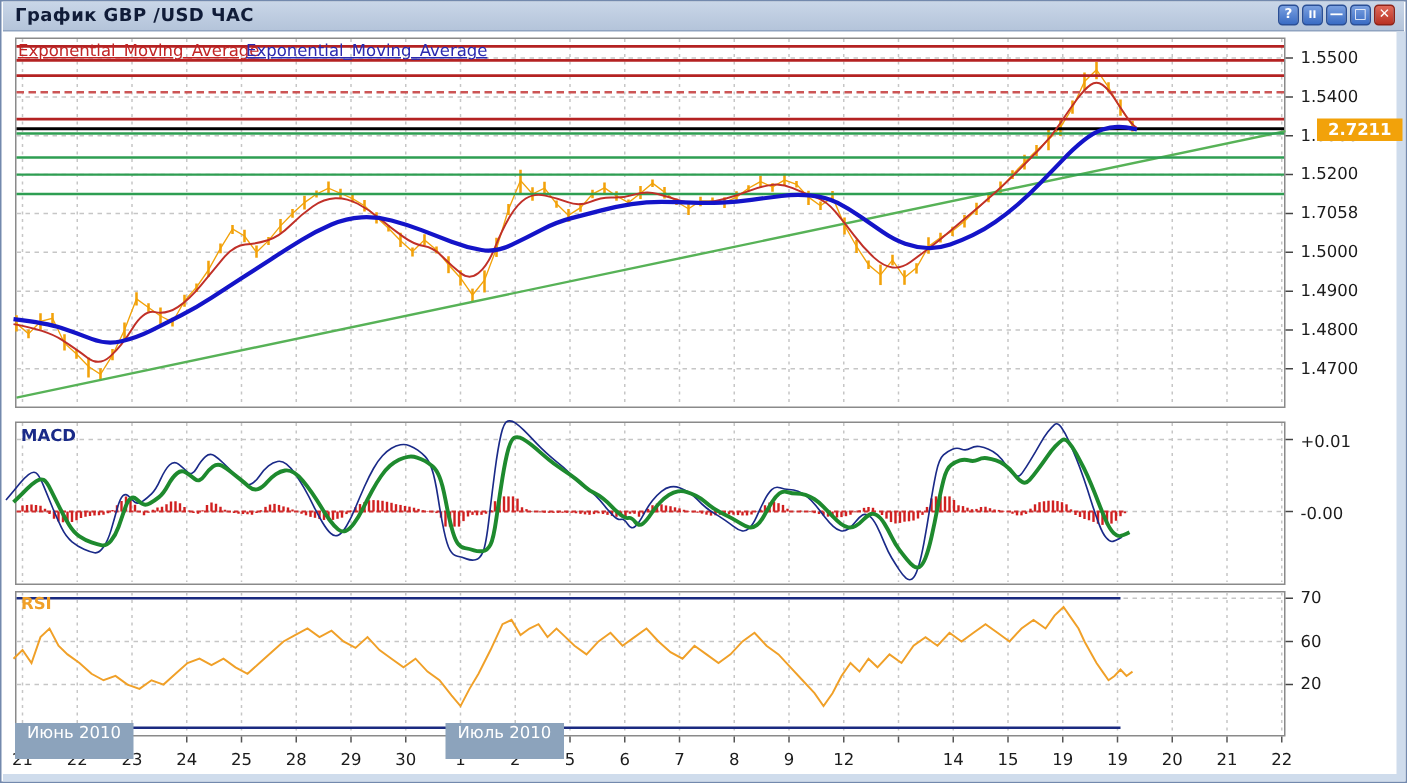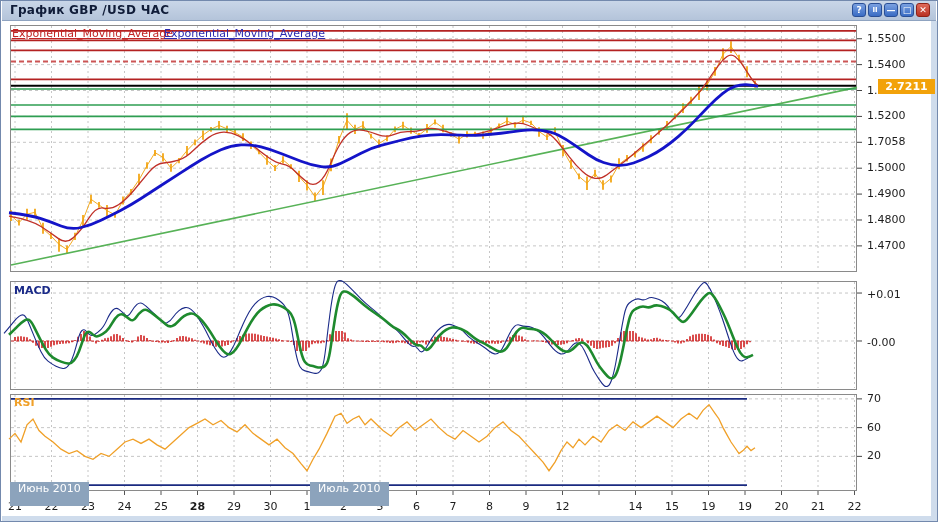--- a/index.html
+++ b/index.html
@@ -49,21 +49,21 @@
   <span class="ind-label" style="left:13px;top:395px;color:#F0A028;z-index:5;">RSI</span>
 
   <div class="price-badge">2.7211</div>
 
   <div class="labels-layer" id="labels-layer">
       <span class="xaxis-label" style="left: 14px; top: 499px;">21</span>
       <span class="xaxis-label" style="left: 50.5px; top: 499px;">22</span>
       <span class="xaxis-label" style="left: 87px; top: 499px;">23</span>
       <span class="xaxis-label" style="left: 123.5px; top: 499px;">24</span>
       <span class="xaxis-label" style="left: 160px; top: 499px;">25</span>
-      <span class="xaxis-label" style="left: 196.5px; top: 499px; font-weight: bold;">28</span>
+      <span class="xaxis-label" style="left: 196.5px; top: 499px;">28</span>
       <span class="xaxis-label" style="left: 233px; top: 499px;">29</span>
       <span class="xaxis-label" style="left: 269.5px; top: 499px;">30</span>
       <span class="xaxis-label" style="left: 306px; top: 499px;">1</span>
       <span class="xaxis-label" style="left: 342.5px; top: 499px;">2</span>
       <span class="xaxis-label" style="left: 379px; top: 499px;">5</span>
       <span class="xaxis-label" style="left: 415.5px; top: 499px;">6</span>
       <span class="xaxis-label" style="left: 452px; top: 499px;">7</span>
       <span class="xaxis-label" style="left: 488.5px; top: 499px;">8</span>
       <span class="xaxis-label" style="left: 525px; top: 499px;">9</span>
       <span class="xaxis-label" style="left: 561.5px; top: 499px;">12</span>
@@ -571,14 +571,14 @@
       <line x1="856" y1="397.88073394495416" x2="861" y2="397.88073394495416" stroke="#444" stroke-width="1"></line>
       <line x1="10" y1="426.6269113149847" x2="855" y2="426.6269113149847" stroke="#C6C6C6" stroke-width="1" stroke-dasharray="3 3"></line>
       <line x1="856" y1="426.6269113149847" x2="861" y2="426.6269113149847" stroke="#444" stroke-width="1"></line>
       <line x1="10" y1="455.37308868501526" x2="855" y2="455.37308868501526" stroke="#C6C6C6" stroke-width="1" stroke-dasharray="3 3"></line>
       <line x1="856" y1="455.37308868501526" x2="861" y2="455.37308868501526" stroke="#444" stroke-width="1"></line>
       <line x1="10" y1="397.88073394495416" x2="746" y2="397.88073394495416" stroke="#1A2A80" stroke-width="1.6"></line>
       <line x1="10" y1="484.11926605504584" x2="746" y2="484.11926605504584" stroke="#1A2A80" stroke-width="1.6"></line>
       <path d="M8 438.12538226299694 L14 432.3761467889908 L20 441 L26 423.7522935779817 L32 418.00305810397555 L38 429.50152905198775 L44 435.2507645259939 L52 441 L60 448.18654434250766 L68 452.49847094801225 L76 449.6238532110092 L84 455.37308868501526 L92 458.2477064220184 L100 452.49847094801225 L108 455.37308868501526 L116 448.18654434250766 L124 441 L132 438.12538226299694 L140 442.43730886850153 L148 438.12538226299694 L156 443.87461773700306 L164 448.18654434250766 L172 441 L180 433.81345565749234 L188 426.6269113149847 L196 422.31498470948014 L204 418.00305810397555 L212 423.7522935779817 L220 419.4403669724771 L228 426.6269113149847 L236 430.9388379204893 L244 423.7522935779817 L252 432.3761467889908 L260 438.12538226299694 L268 443.87461773700306 L276 438.12538226299694 L284 446.7492354740061 L292 452.49847094801225 L300 462.5596330275229 L306 469.7461773700306 L312 458.2477064220184 L318 448.18654434250766 L326 432.3761467889908 L334 415.1284403669725 L340 412.2538226299694 L346 422.31498470948014 L352 418.00305810397555 L358 415.1284403669725 L364 423.7522935779817 L370 418.00305810397555 L376 423.7522935779817 L382 429.50152905198775 L390 435.2507645259939 L398 426.6269113149847 L406 420.8776758409786 L414 429.50152905198775 L422 423.7522935779817 L430 418.00305810397555 L438 426.6269113149847 L446 433.81345565749234 L454 438.12538226299694 L462 429.50152905198775 L470 435.2507645259939 L478 441 L486 435.2507645259939 L494 426.6269113149847 L502 420.8776758409786 L510 429.50152905198775 L518 435.2507645259939 L526 443.87461773700306 L534 452.49847094801225 L542 461.1223241590214 L548 469.7461773700306 L554 461.1223241590214 L560 449.6238532110092 L566 441 L572 446.7492354740061 L578 438.12538226299694 L584 443.87461773700306 L592 435.2507645259939 L600 441 L608 429.50152905198775 L616 423.7522935779817 L624 429.50152905198775 L632 420.8776758409786 L640 426.6269113149847 L648 420.8776758409786 L656 415.1284403669725 L664 420.8776758409786 L672 426.6269113149847 L680 418.00305810397555 L688 412.2538226299694 L696 418.00305810397555 L702 409.37920489296636 L708 403.62996941896023 L714 412.2538226299694 L718 418.00305810397555 L722 426.6269113149847 L726 433.81345565749234 L730 441 L734 446.7492354740061 L738 452.49847094801225 L742 449.6238532110092 L746 445.3119266055046 L750 449.6238532110092 L754 446.7492354740061" fill="none" stroke="#F0A028" stroke-width="1.3"></path>
     </svg>
 <div class="month-badge" style="left: 9px; top: 481px;">Июнь 2010</div>
-    <div class="month-badge" style="left: 296px; top: 481px; margin-left: 13px;">Июль 2010</div>
+    <div class="month-badge" style="left: 296px; top: 481px;">Июль 2010</div>
   </div>
 
 </body></html>

